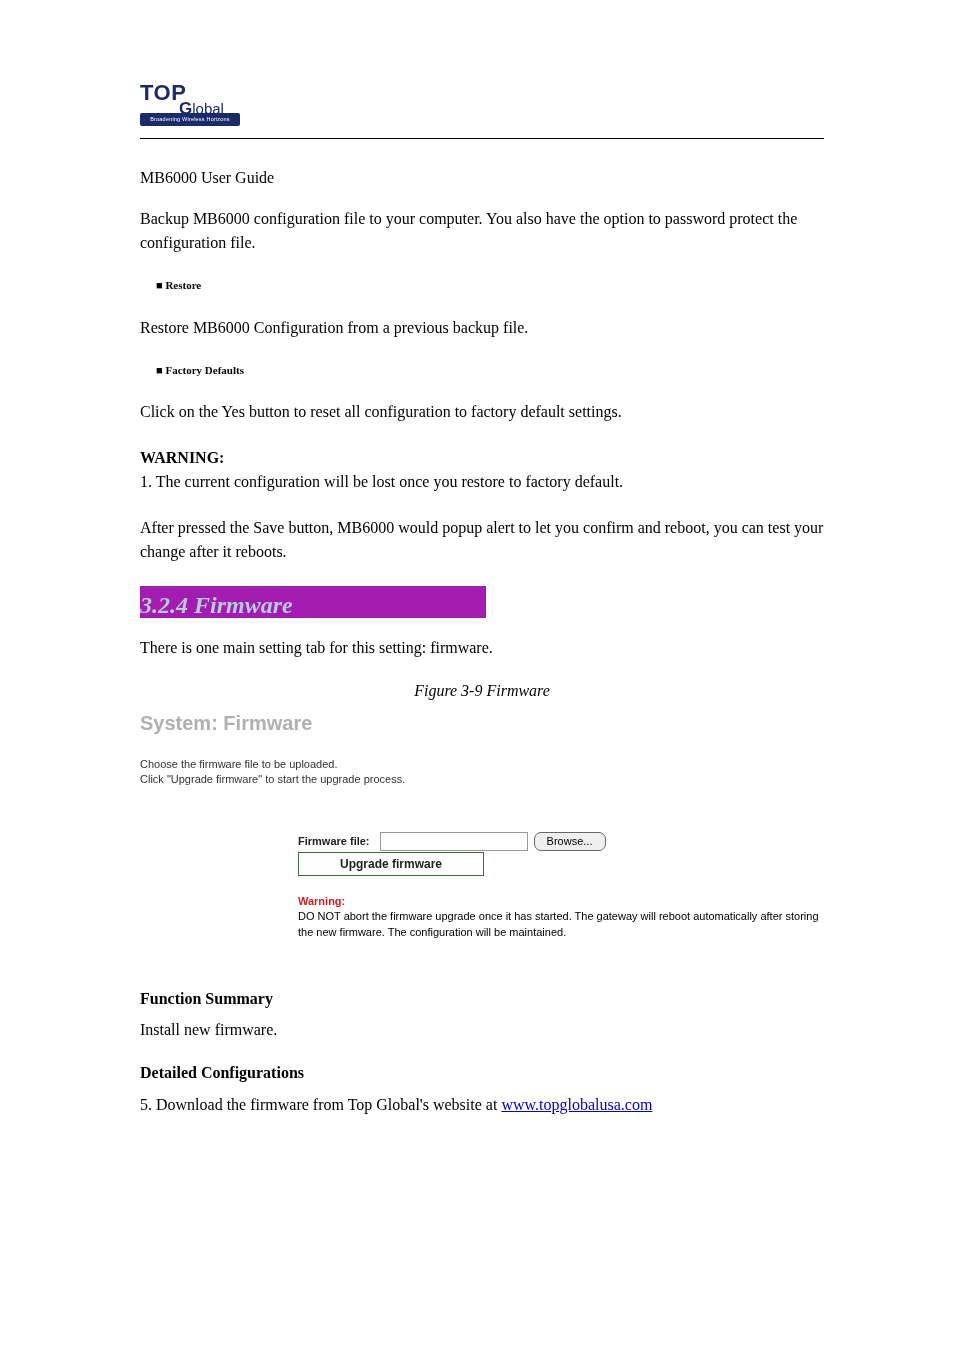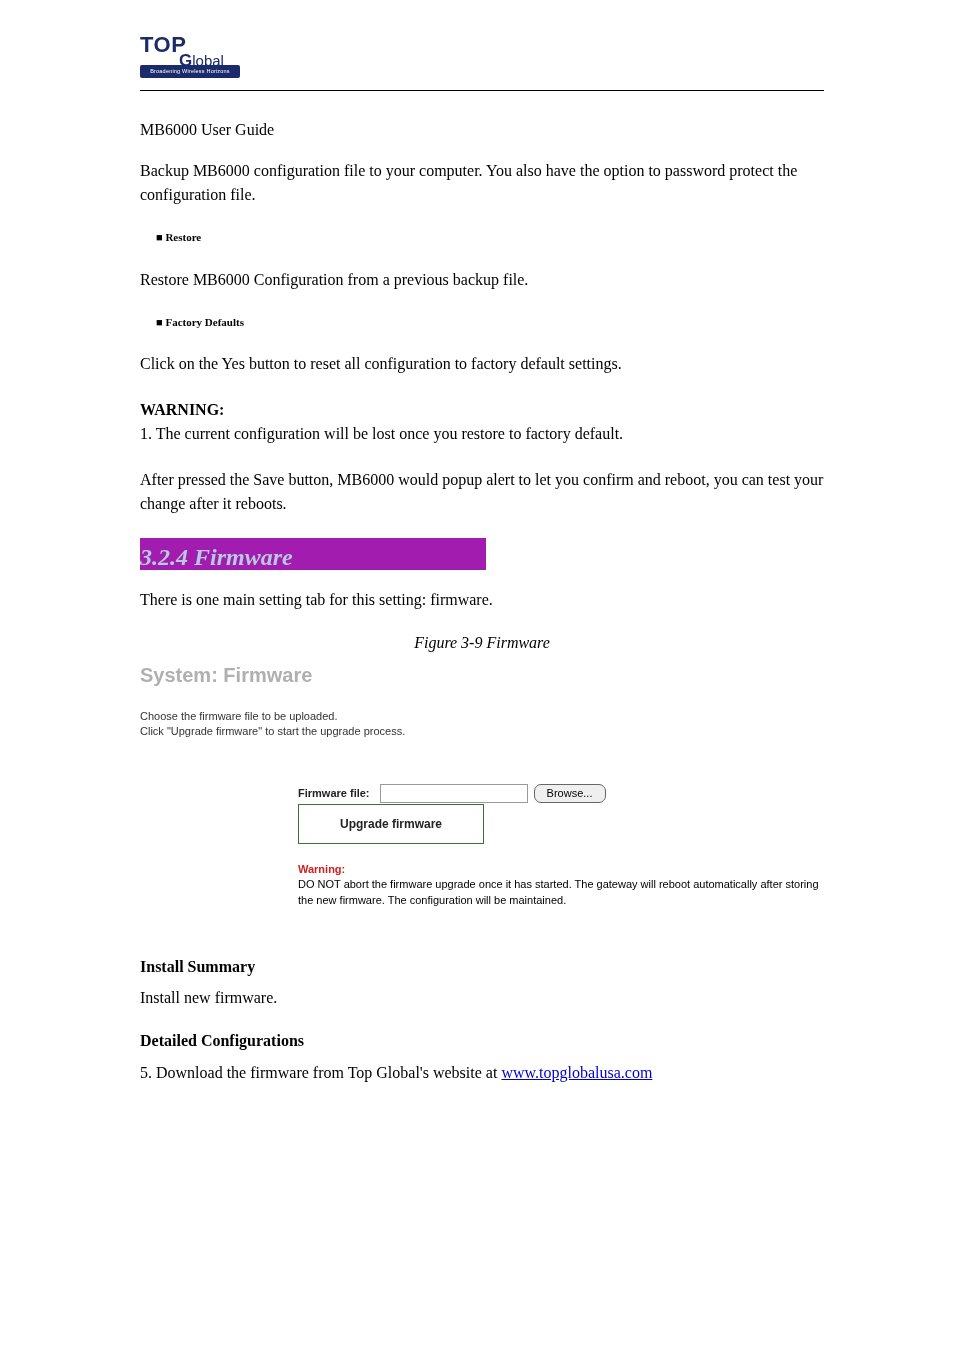--- a/index.html
+++ b/index.html
@@ -4,21 +4,21 @@
 <style>
   * { box-sizing: border-box; margin: 0; padding: 0; }
   body {
     width: 954px;
     height: 1350px;
     background: #fff;
     font-family: "Times New Roman", Times, serif;
     position: relative;
   }
   .page {
-    padding: 32px 130px 40px 140px;
+    padding: 80px 130px 40px 140px;
   }
   .logo-block {
     width: 100px;
     height: 44px;
     position: relative;
   }
   .logo-top {
     font-family: Arial, Helvetica, sans-serif;
     font-weight: 800;
     font-size: 22px;
@@ -151,21 +151,21 @@
     font-size: 11px;
     font-family: Verdana, Arial, sans-serif;
     cursor: pointer;
     line-height: 15px;
   }
   .fig-upgrade-row {
     margin-left: 158px;
     margin-bottom: 18px;
   }
   .fig-upgrade {
-    height: 40px;
+    height: 24px;
     width: 186px;
     border: 1.5px solid #3a7030;
     background: #fff;
     font-family: Verdana, Arial, sans-serif;
     font-size: 12px;
     font-weight: 700;
     color: #222;
     cursor: pointer;
   }
   .fig-warning {
@@ -256,20 +256,20 @@
     <div class="fig-upgrade-row">
       <button class="fig-upgrade">Upgrade firmware</button>
     </div>
 
     <div class="fig-warning">
       <span class="warn-label">Warning:</span><br>
       <span>DO NOT abort the firmware upgrade once it has started. The gateway will reboot automatically after storing the new firmware. The configuration will be maintained.</span>
     </div>
   </div>
 
-  <p class="function-summary">Install Summary</p>
+  <p class="function-summary">Function Summary</p>
   <p class="func-text">Install new firmware.</p>
 
   <p class="steps-heading">Detailed Configurations</p>
   <p class="step-line">
     <span>5. Download the firmware from Top Global's website at </span><a class="step-link">www.topglobalusa.com</a>
   </p>
 </div>
 
 </body></html>

